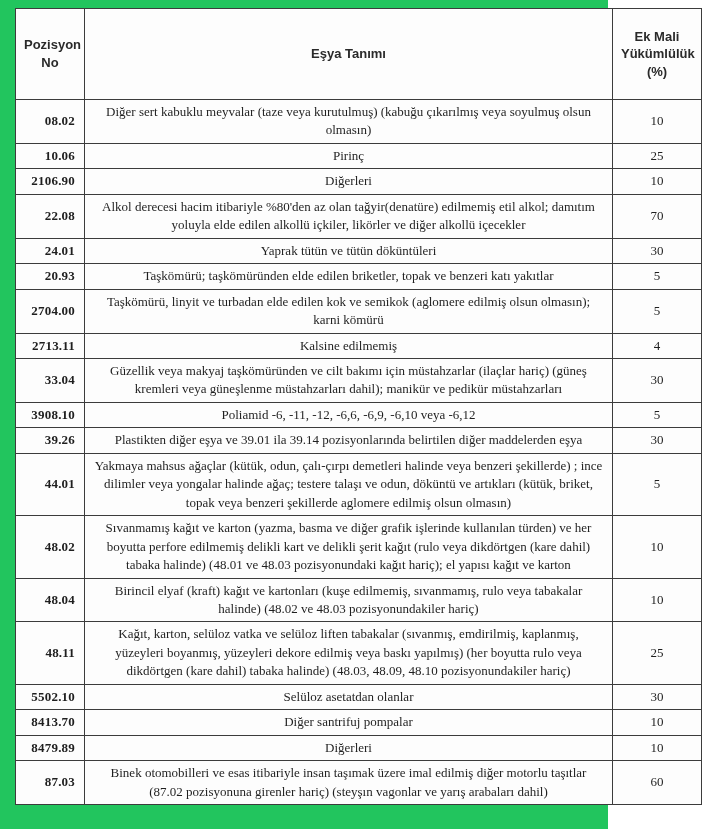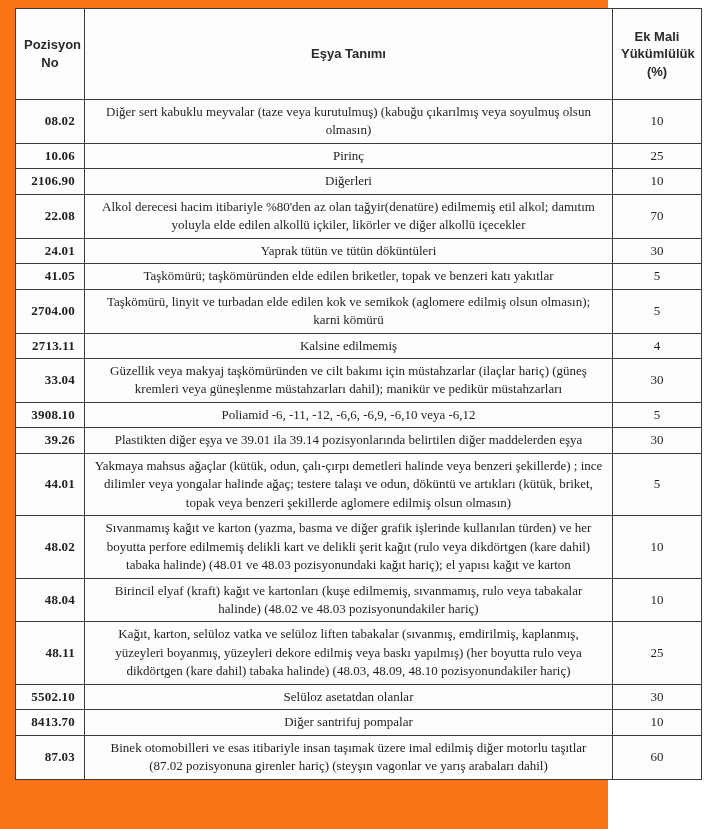--- a/index.html
+++ b/index.html
@@ -7,21 +7,21 @@
     padding: 0;
     background: #ffffff;
     width: 709px;
     height: 829px;
     overflow: hidden;
   }
   .page {
     position: relative;
     width: 608px;
     height: 829px;
-    background: #f97316;
+    background: #22c55e;
     font-family: "Liberation Serif", serif;
     color: #1f1f1f;
   }
   table.tariff {
     position: absolute;
     left: 15px;
     top: 8px;
     width: 686px;
     border-collapse: collapse;
     table-layout: fixed;
@@ -102,21 +102,21 @@
           <td class="col-no">22.08</td>
           <td class="col-desc">Alkol derecesi hacim itibariyle %80'den az olan tağyir(denatüre) edilmemiş etil alkol; damıtım yoluyla elde edilen alkollü içkiler, likörler ve diğer alkollü içecekler</td>
           <td class="col-rate">70</td>
         </tr>
         <tr>
           <td class="col-no">24.01</td>
           <td class="col-desc">Yaprak tütün ve tütün döküntüleri</td>
           <td class="col-rate">30</td>
         </tr>
         <tr>
-          <td class="col-no">41.05</td>
+          <td class="col-no">20.93</td>
           <td class="col-desc">Taşkömürü; taşkömüründen elde edilen briketler, topak ve benzeri katı yakıtlar</td>
           <td class="col-rate">5</td>
         </tr>
         <tr>
           <td class="col-no">2704.00</td>
           <td class="col-desc">Taşkömürü, linyit ve turbadan elde edilen kok ve semikok (aglomere edilmiş olsun olmasın); karni kömürü</td>
           <td class="col-rate">5</td>
         </tr>
         <tr>
           <td class="col-no">2713.11</td>
@@ -162,19 +162,24 @@
           <td class="col-no">5502.10</td>
           <td class="col-desc">Selüloz asetatdan olanlar</td>
           <td class="col-rate">30</td>
         </tr>
         <tr>
           <td class="col-no">8413.70</td>
           <td class="col-desc">Diğer santrifuj pompalar</td>
           <td class="col-rate">10</td>
         </tr>
         <tr>
+          <td class="col-no">8479.89</td>
+          <td class="col-desc">Diğerleri</td>
+          <td class="col-rate">10</td>
+        </tr>
+        <tr>
           <td class="col-no">87.03</td>
           <td class="col-desc">Binek otomobilleri ve esas itibariyle insan taşımak üzere imal edilmiş diğer motorlu taşıtlar (87.02 pozisyonuna girenler hariç) (steyşın vagonlar ve yarış arabaları dahil)</td>
           <td class="col-rate">60</td>
         </tr>
       </tbody>
   </table>
 </div>
 
 </body></html>

